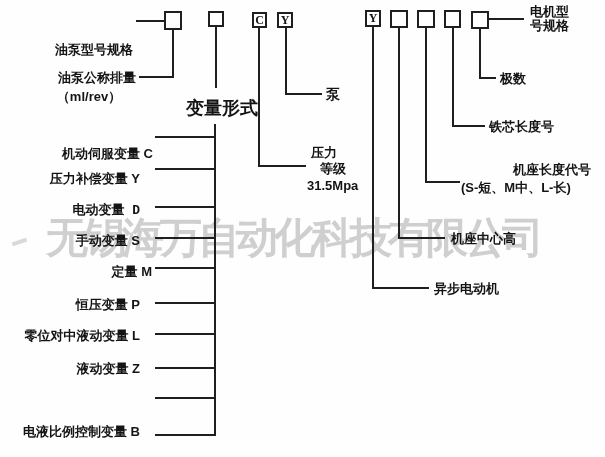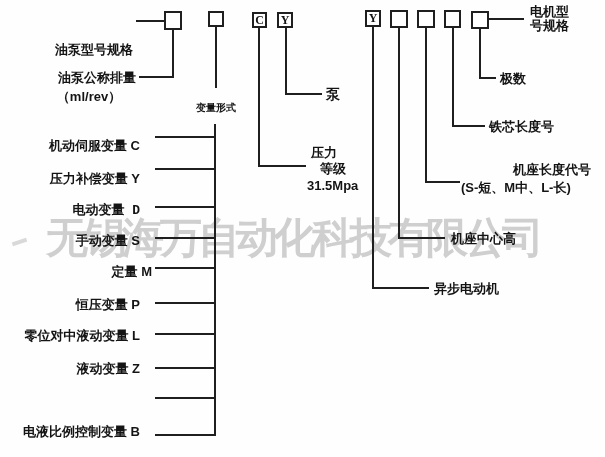--- a/index.html
+++ b/index.html
@@ -42,28 +42,28 @@
 
   <div class="dbox" style="left:365px;top:10px;width:16px;height:17px;">Y</div>
   <div class="dbox" style="left:390px;top:10px;width:18px;height:18px;"></div>
   <div class="dbox" style="left:417px;top:10px;width:18px;height:18px;"></div>
   <div class="dbox" style="left:444px;top:10px;width:17px;height:18px;"></div>
   <div class="dbox" style="left:471px;top:11px;width:18px;height:18px;"></div>
 
   <div class="lbl ra" style="left:0;width:133px;top:14px;margin-top:28px;">油泵型号规格</div>
   <div class="lbl ra" style="left:0;width:136px;top:70px;">油泵公称排量</div>
   <div class="lbl ctr" style="left:46px;width:86px;top:89px;">（ml/rev）</div>
-  <div class="lbl ctr" style="left:186px;width:60px;top:100px;font-size:10px;">变量形式</div>
+  <div class="lbl ctr" style="left:186px;width:60px;top:100px;font-size:18px;">变量形式</div>
   <div class="lbl" style="left:326px;top:86px;font-size:14px;">泵</div>
 
   <div class="lbl plh" style="left:311px;top:145px;">压力</div>
   <div class="lbl plh" style="left:311px;top:161px;margin-left:9px;">等级</div>
   <div class="lbl plh" style="left:307px;top:178px;">31.5Mpa</div>
 
-  <div class="lbl ra" style="left:0;width:140px;top:138px;">机动伺服变量 C</div>
+  <div class="lbl ra" style="left:0;width:140px;top:146px;padding-left:13px;">机动伺服变量 C</div>
   <div class="lbl ra" style="left:0;width:140px;top:171px;">压力补偿变量 Y</div>
   <div class="lbl ra" style="left:0;width:140px;top:203px;font-family:Liberation Mono, monospace;">电动变量 D</div>
   <div class="lbl ra" style="left:0;width:140px;top:233px;">手动变量 S</div>
   <div class="lbl ra" style="left:0;width:152px;top:264px;">定量 M</div>
   <div class="lbl ra" style="left:0;width:140px;top:297px;">恒压变量 P</div>
   <div class="lbl ra" style="left:0;width:140px;top:328px;">零位对中液动变量 L</div>
   <div class="lbl ra" style="left:0;width:140px;top:361px;text-align:right;">液动变量 Z</div>
   <div class="lbl ra" style="left:0;width:140px;top:424px;">电液比例控制变量 B</div>
 
   <div class="lbl ml14" style="left:530px;top:5px;">电机型</div>

